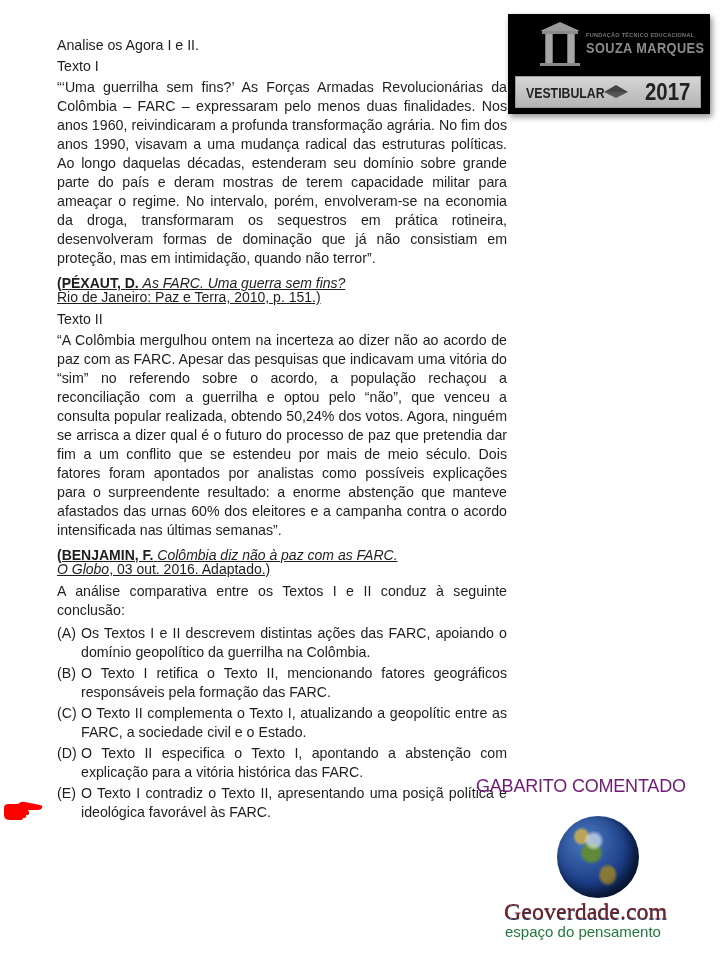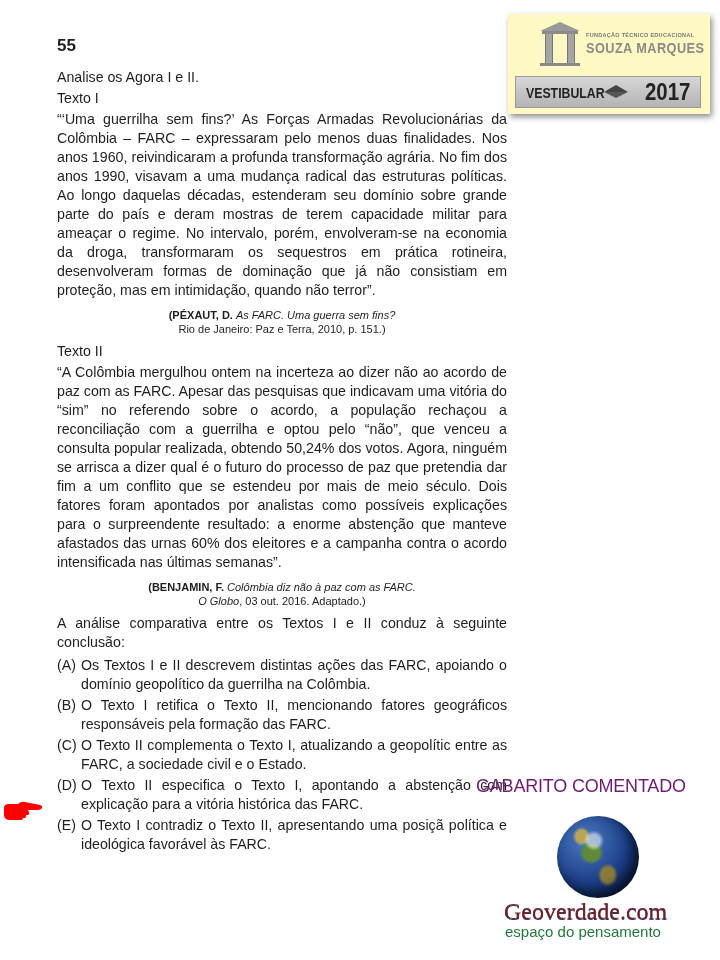--- a/index.html
+++ b/index.html
@@ -5,32 +5,32 @@
     html, body { margin: 0; padding: 0; }
     body {
       width: 720px; height: 960px; background: #ffffff; position: relative; overflow: hidden;
       font-family: "Liberation Sans", sans-serif; color: #1e1e1e;
     }
     .page { position: absolute; left: 57px; top: 36px; width: 450px; font-size: 14.2px; line-height: 19px; }
     .qnum { font-weight: bold; font-size: 17px; margin: 0 0 10px 0; height: 22px; }
     .p { margin: 0; }
     .label { margin: 0 0 2px 0; }
     .just { text-align: justify; }
-    .cite { text-align: center; font-size: 11px; line-height: 14px; margin: 8px 0 6px 0; }
+    .cite { text-align: left; font-size: 14px; line-height: 14px; margin: 8px 0 6px 0; text-decoration: underline; }
     .cite i { font-style: italic; }
     .cite b { font-weight: bold; }
     .opts { margin-top: 4px; }
     .opt { display: flex; margin: 0 0 2px 0; }
     .opt .letter { width: 24px; flex: none; }
     .opt .text { flex: 1; text-align: justify; }
 
     
     .logo-box {
       position: absolute; left: 508px; top: 14px; width: 202px; height: 100px;
-      background: #fef9c3; box-shadow: 2px 3px 6px rgba(0,0,0,0.45);
+      background: #000000; box-shadow: 2px 3px 6px rgba(0,0,0,0.45);
     }
     .logo-top { position: absolute; left: 20px; top: 6px; width: 170px; height: 48px; }
     .temple { position: absolute; left: 12px; top: 2px; width: 40px; height: 44px; }
     .temple .roof { position: absolute; left: 0; top: 0; width: 0; height: 0;
       border-left: 20px solid transparent; border-right: 20px solid transparent; border-bottom: 9px solid #9a9a9a; }
     .temple .beam { position: absolute; left: 2px; top: 9px; width: 36px; height: 3px; background: #8a8a8a; }
     .temple .col { position: absolute; top: 12px; width: 6px; height: 30px; background: #a5a5a5; border-left: 1px solid #777; border-right: 1px solid #777; }
     .temple .base { position: absolute; left: 0; top: 41px; width: 40px; height: 3px; background: #8a8a8a; }
     .found-small { position: absolute; left: 58px; top: 12px; font-size: 5.5px; font-weight: bold; color: #777; letter-spacing: 0.3px; white-space: nowrap; }
     .found-big { position: absolute; left: 58px; top: 19px; font-size: 15px; font-weight: bold; color: #8a8a8a; letter-spacing: 0.5px; white-space: nowrap; transform: scaleX(0.85); transform-origin: left; }
@@ -63,21 +63,20 @@
     .geo-name {
       position: absolute; left: 504px; top: 898px; font-family: "Liberation Serif", serif; font-size: 24px;
       color: #7f1d1d; white-space: nowrap; text-shadow: 0 1px 0 #1d3f74;
     }
     .geo-tag { position: absolute; left: 505px; top: 923px; font-size: 15px; color: #1f7a3a; white-space: nowrap; }
   </style>
 </head>
 <body>
 
 <div class="page">
-  <div class="qnum">55</div>
   <p class="p label">Analise os Agora I e II.</p>
   <p class="p label">Texto I</p>
   <p class="p just">“‘Uma guerrilha sem fins?’ As Forças Armadas Revolucionárias da Colômbia – FARC – expressaram pelo menos duas finalidades. Nos anos 1960, reivindicaram a profunda transformação agrária. No fim dos anos 1990, visavam a uma mudança radical das estruturas políticas. Ao longo daquelas décadas, estenderam seu domínio sobre grande parte do país e deram mostras de terem capacidade militar para ameaçar o regime. No intervalo, porém, envolveram-se na economia da droga, transformaram os sequestros em prática rotineira, desenvolveram formas de dominação que já não consistiam em proteção, mas em intimidação, quando não terror”.</p>
   <div class="cite">
     <b>(PÉXAUT, D.</b>
     <i>As FARC. Uma guerra sem fins?</i><br>
     <span>Rio de Janeiro: Paz e Terra, 2010, p. 151.)</span>
   </div>
   <p class="p label">Texto II</p>
   <p class="p just">“A Colômbia mergulhou ontem na incerteza ao dizer não ao acordo de paz com as FARC. Apesar das pesquisas que indicavam uma vitória do “sim” no referendo sobre o acordo, a população rechaçou a reconciliação com a guerrilha e optou pelo “não”, que venceu a consulta popular realizada, obtendo 50,24% dos votos. Agora, ninguém se arrisca a dizer qual é o futuro do processo de paz que pretendia dar fim a um conflito que se estendeu por mais de meio século. Dois fatores foram apontados por analistas como possíveis explicações para o surpreendente resultado: a enorme abstenção que manteve afastados das urnas 60% dos eleitores e a campanha contra o acordo intensificada nas últimas semanas”.</p>

